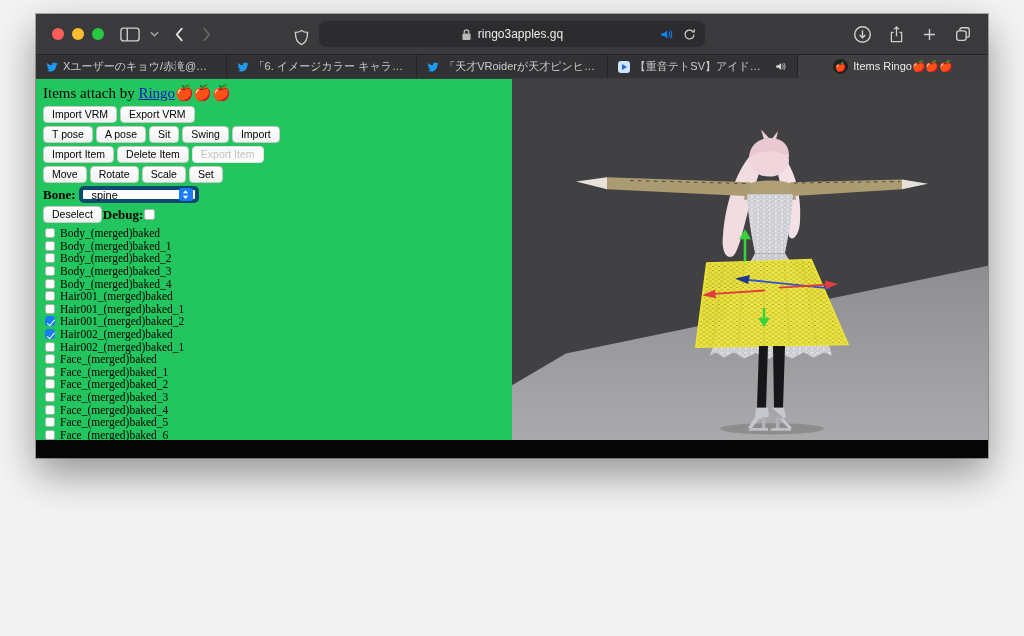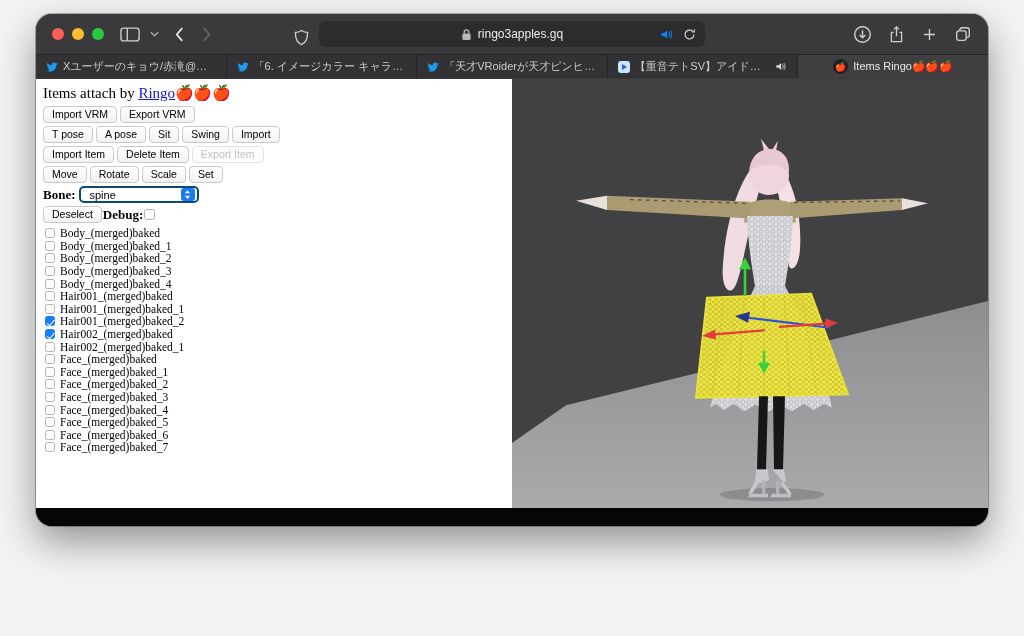--- a/index.html
+++ b/index.html
@@ -1,19 +1,19 @@
 <!DOCTYPE html>
 <html><head>
 <meta charset="utf-8">
 <style>
   * { margin:0; padding:0; box-sizing:border-box; }
   html,body { width:1024px; height:636px; }
   body { background:#f3f3f4; font-family:"Liberation Sans",sans-serif; position:relative; overflow:hidden; }
 
-  .window { position:absolute; left:36px; top:14px; width:952px; height:512px; border-radius:16px;
+  .window { position:absolute; left:36px; top:14px; width:952px; height:444px; border-radius:0;
             background:#3a3a3c; overflow:hidden;
             box-shadow:0 16px 38px rgba(0,0,0,.40), 0 0 0 1px rgba(0,0,0,.28); }
 
   
   .toolbar { position:relative; height:40px; background:#3a3a3c; }
   .left-group { position:absolute; left:16px; top:0; height:40px; display:flex; align-items:center; gap:10px; }
   .lights { display:flex; gap:8px; margin-right:6px; }
   .light { width:12px; height:12px; border-radius:50%; }
   .light.red{background:#ff5f57} .light.yellow{background:#febc2e} .light.green{background:#28c840}
   .tbtn { display:flex; align-items:center; justify-content:center; height:24px; }
@@ -36,33 +36,33 @@
   .video-ico { width:12px; height:12px; border-radius:3px; background:#cfe4ff; display:flex;
                align-items:center; justify-content:center; flex:none; }
   .video-ico i { width:0; height:0; border-left:5px solid #1b6ad6; border-top:3.5px solid transparent;
                  border-bottom:3.5px solid transparent; display:block; margin-left:1px; }
 
   
   .content { position:absolute; top:65px; bottom:18px; left:0; right:0; display:flex; }
   .bottomstrip { position:absolute; left:0; right:0; bottom:0; height:18px; background:#060606; }
 
   
-  .panel { width:50%; background:#ffffff; color:#000; font-family:"Liberation Serif",serif;
+  .panel { width:50%; background:#22c55e; color:#000; font-family:"Liberation Serif",serif;
            padding:5px 16px 0 7px; overflow:hidden; }
   .app-title { font-size:15px; margin-bottom:4px; }
   .title-link { color:#1414cc; text-decoration:underline; cursor:pointer; }
   .btn-row { margin-bottom:3px; display:flex; gap:3px; }
   .btn { font-family:"Liberation Sans",sans-serif; font-size:10.5px; line-height:13px; padding:1px 8px;
          background:linear-gradient(#ffffff,#f2f2f2); border:1px solid #c9c9c9; border-radius:4px;
          color:#000; white-space:nowrap; }
   .btn.disabled { color:#c2c2c2; border-color:#e2e2e2; background:#fcfcfc; }
   .bold-label { font-weight:bold; font-size:13px; }
   .bone-row { display:flex; align-items:center; gap:3px; margin:2px 0 3px; }
   .select { display:inline-flex; align-items:center; justify-content:space-between; gap:6px; background:#fff;
-            border:2px solid #0c4a6e; border-radius:5px; padding:1px 2px 1px 9px;
+            border:4px solid #0c4a6e; border-radius:5px; padding:1px 2px 1px 9px;
             font-family:"Liberation Sans",sans-serif; font-size:11px; min-width:120px; height:17px; }
   .select-stepper { width:14px; height:13px; background:#1a7cf7; border-radius:3px; display:flex;
                     align-items:center; justify-content:center; flex:none; }
   .deselect-row { display:flex; align-items:center; gap:1px; margin-bottom:4px; }
   .cb { position:relative; width:11px; height:11px; border:1px solid #b2b2b2; border-radius:2.5px;
         background:#fff; display:inline-block; flex:none; }
   .cb.checked { background:#1a7cf7; border-color:#1a7cf7; }
   .cb.checked::after { content:""; position:absolute; left:3px; top:0.5px; width:3px; height:6.5px;
         border:solid #fff; border-width:0 1.6px 1.6px 0; transform:rotate(40deg); }
   .mesh-row { display:flex; align-items:center; gap:5px; height:12.6px; margin-left:2px; }

